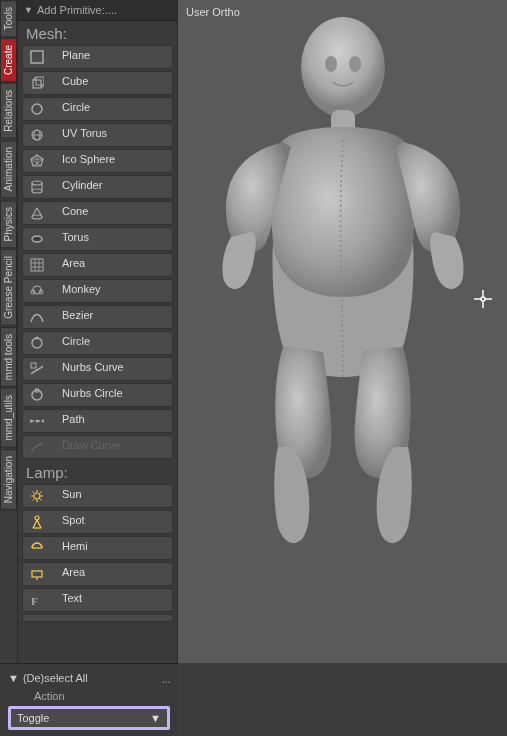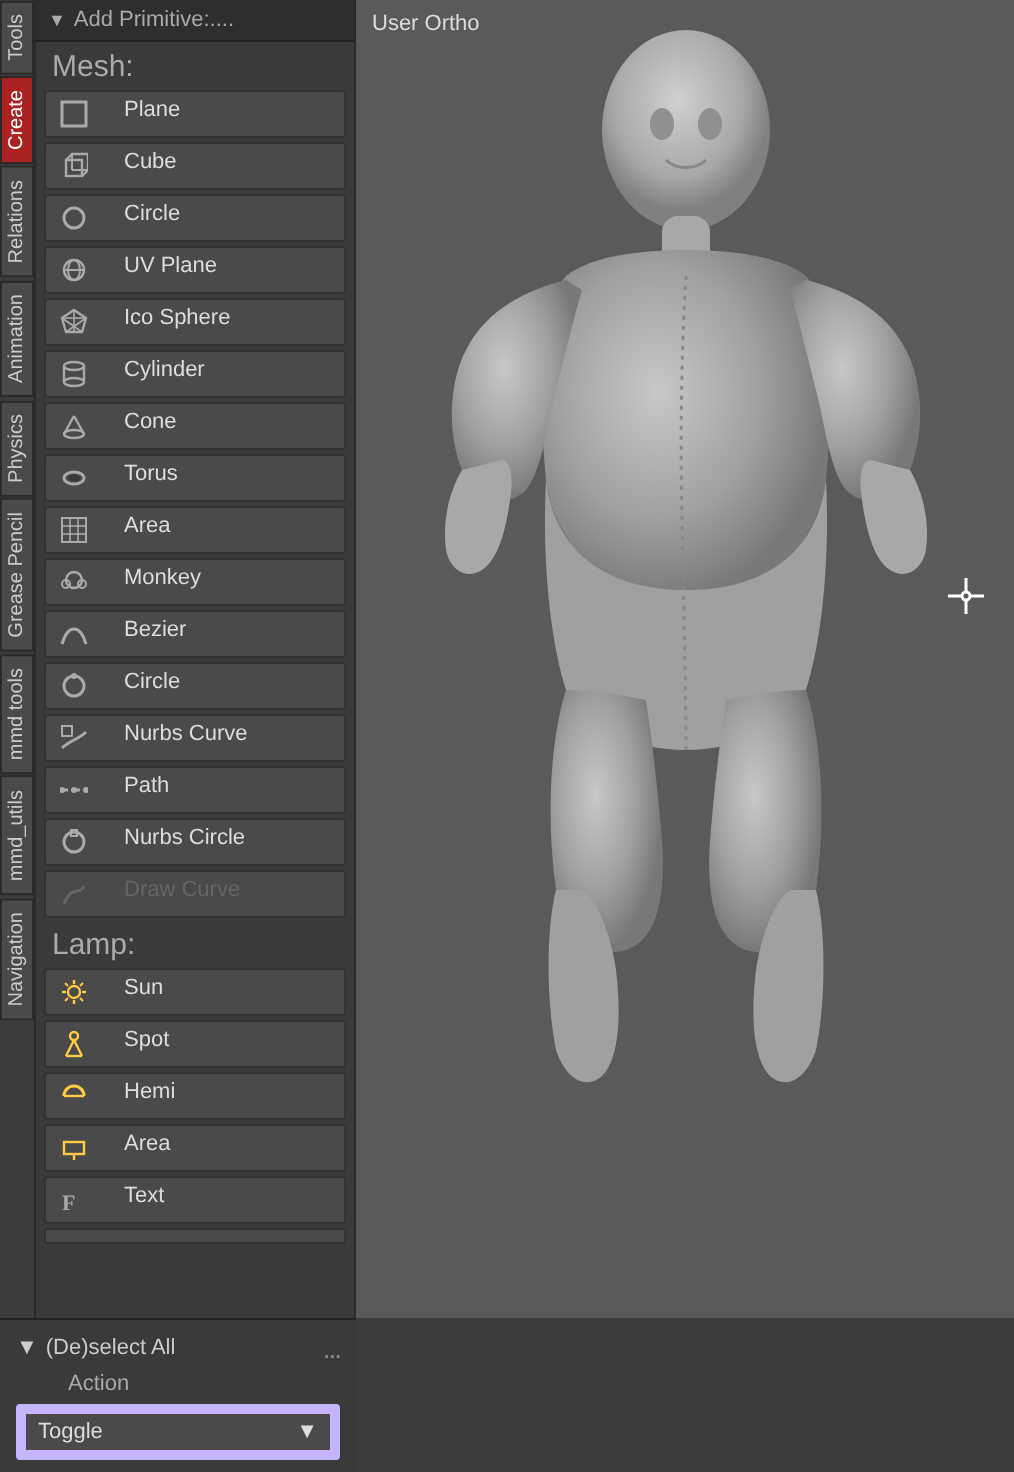--- a/index.html
+++ b/index.html
@@ -152,21 +152,21 @@
       color: #ccc;
     }
     .action-label {
       padding: 2px 4px;
       font-size: 11px;
       color: #aaa;
       margin-left: 26px;
     }
     .dropdown-select {
       background: #4a4a4a;
-      border: 5px solid #c4b5fd;
+      border: 3px solid #c4b5fd;
       color: #ddd;
       font-size: 11px;
       padding: 3px 6px;
       width: calc(100% - 8px);
       margin: 2px 4px;
       cursor: pointer;
       display: flex;
       align-items: center;
       justify-content: space-between;
       border-radius: 2px;
@@ -251,21 +251,21 @@
       </button>
 
       <button class="panel-btn">
         <span class="btn-icon">
           <svg width="14" height="14" viewBox="0 0 14 14">
             <circle cx="7" cy="7" r="5" fill="none" stroke="#aaa" stroke-width="1.2"></circle>
             <ellipse cx="7" cy="7" rx="3" ry="5" fill="none" stroke="#aaa" stroke-width="1"></ellipse>
             <line x1="2" y1="7" x2="12" y2="7" stroke="#aaa" stroke-width="1"></line>
           </svg>
         </span>
-        <span>UV Plane</span>
+        <span>UV Torus</span>
       </button>
 
       <button class="panel-btn">
         <span class="btn-icon">
           <svg width="14" height="14" viewBox="0 0 14 14">
             <polygon points="7,1 13,5 11,12 3,12 1,5" fill="none" stroke="#aaa" stroke-width="1.2"></polygon>
             <line x1="7" y1="1" x2="7" y2="12" stroke="#aaa" stroke-width="0.8"></line>
             <line x1="1" y1="5" x2="13" y2="5" stroke="#aaa" stroke-width="0.8"></line>
             <line x1="1" y1="5" x2="11" y2="12" stroke="#aaa" stroke-width="0.8"></line>
             <line x1="13" y1="5" x2="3" y2="12" stroke="#aaa" stroke-width="0.8"></line>
@@ -357,37 +357,37 @@
             <rect x="1" y="1" width="5" height="5" fill="none" stroke="#aaa" stroke-width="1"></rect>
             <path d="M1,12 C5,8 9,8 13,4" fill="none" stroke="#aaa" stroke-width="1.5"></path>
           </svg>
         </span>
         <span>Nurbs Curve</span>
       </button>
 
       <button class="panel-btn">
         <span class="btn-icon">
           <svg width="14" height="14" viewBox="0 0 14 14">
+            <circle cx="7" cy="7" r="5" fill="none" stroke="#aaa" stroke-width="1.5"></circle>
+            <rect x="5.5" y="1" width="3" height="3" fill="none" stroke="#aaa" stroke-width="1"></rect>
+          </svg>
+        </span>
+        <span>Nurbs Circle</span>
+      </button>
+
+      <button class="panel-btn">
+        <span class="btn-icon">
+          <svg width="14" height="14" viewBox="0 0 14 14">
             <path d="M1,7 L4,7 M7,7 L10,7 M13,7" fill="none" stroke="#aaa" stroke-width="1.5" stroke-dasharray="3,2"></path>
             <circle cx="1" cy="7" r="1.5" fill="#aaa"></circle>
             <circle cx="7" cy="7" r="1.5" fill="#aaa"></circle>
             <circle cx="13" cy="7" r="1.5" fill="#aaa"></circle>
           </svg>
         </span>
         <span>Path</span>
-      </button>
-
-      <button class="panel-btn">
-        <span class="btn-icon">
-          <svg width="14" height="14" viewBox="0 0 14 14">
-            <circle cx="7" cy="7" r="5" fill="none" stroke="#aaa" stroke-width="1.5"></circle>
-            <rect x="5.5" y="1" width="3" height="3" fill="none" stroke="#aaa" stroke-width="1"></rect>
-          </svg>
-        </span>
-        <span>Nurbs Circle</span>
       </button>
 
       <button class="panel-btn disabled">
         <span class="btn-icon">
           <svg width="14" height="14" viewBox="0 0 14 14">
             <path d="M2,12 C6,2 10,8 12,3" fill="none" stroke="#666" stroke-width="1.5"></path>
           </svg>
         </span>
         <span>Draw Curve</span>
       </button>

